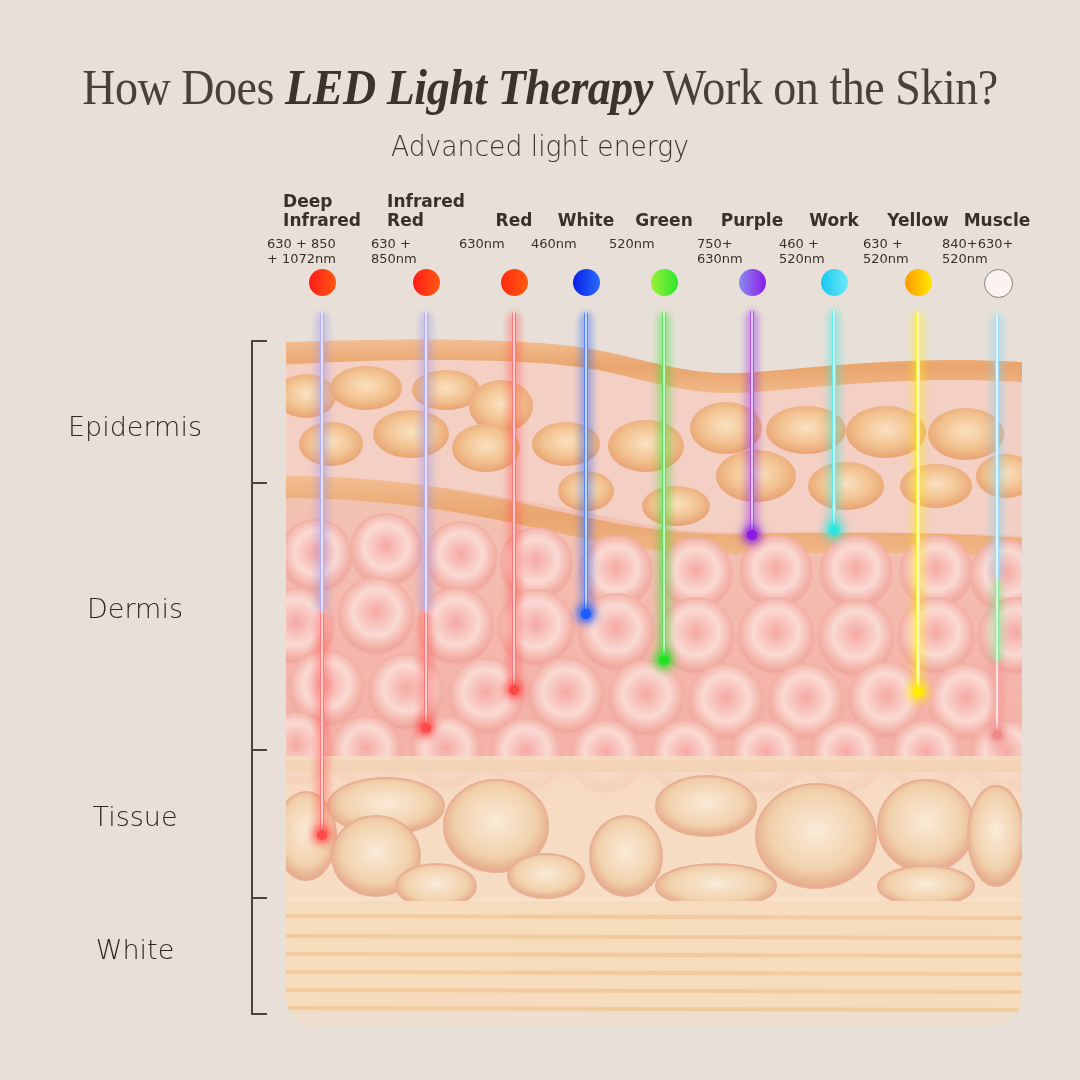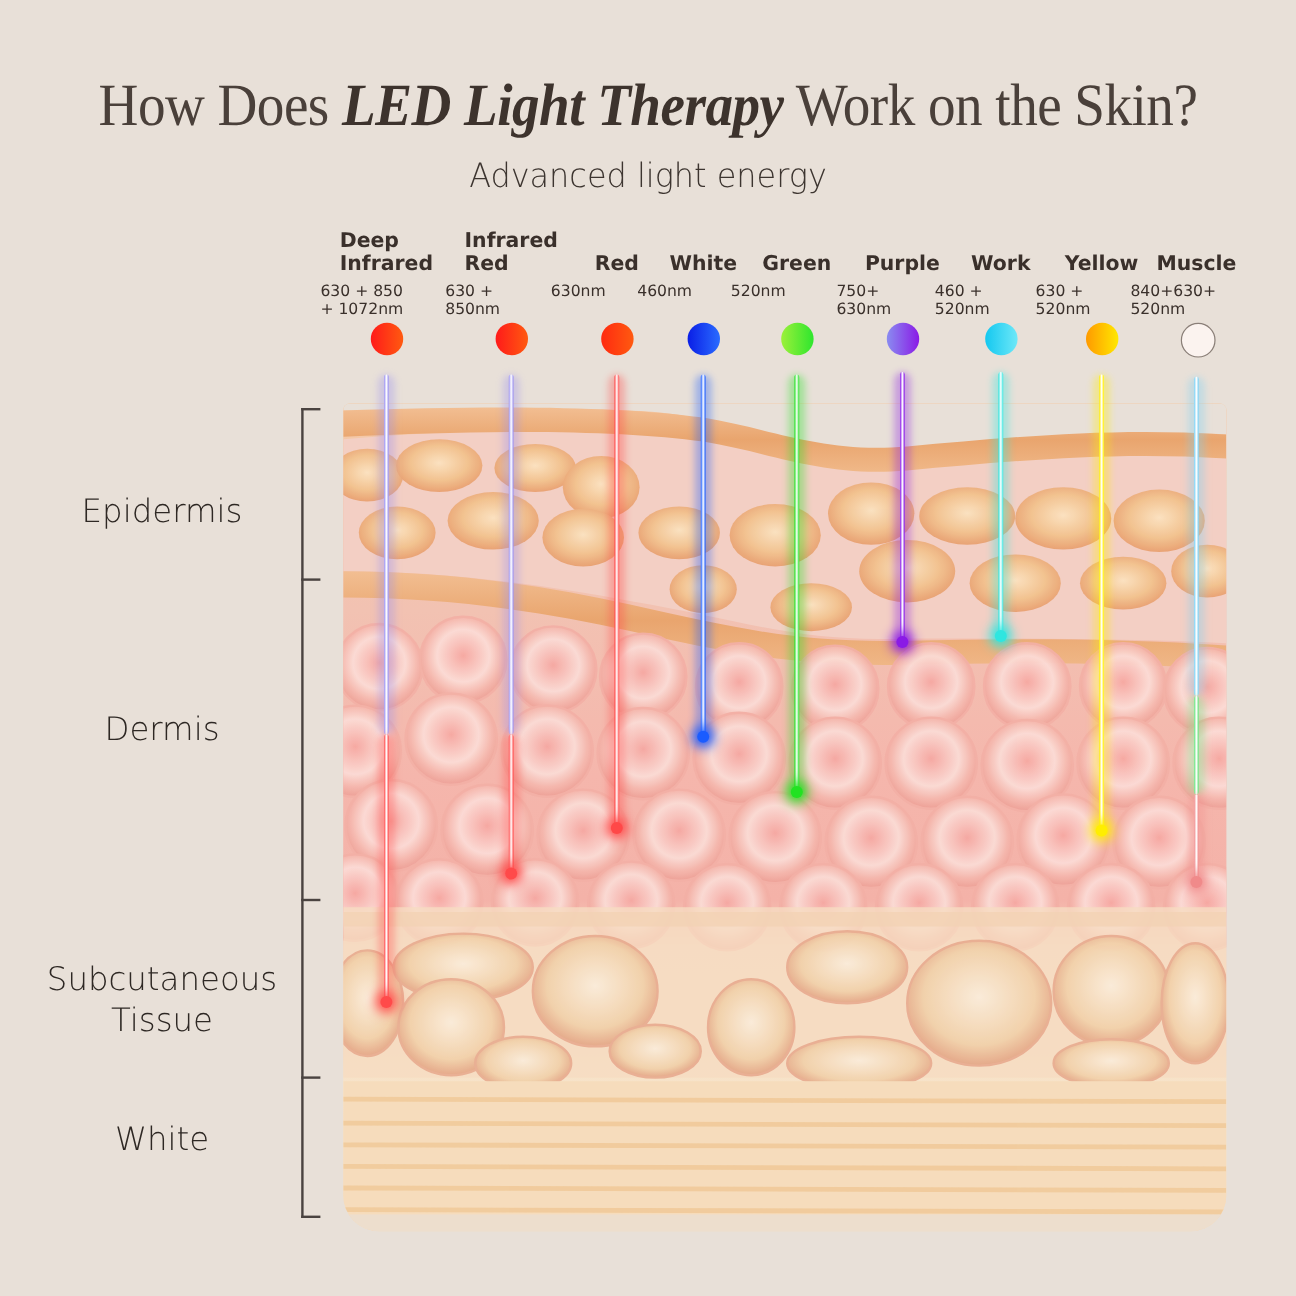--- a/index.html
+++ b/index.html
@@ -314,16 +314,15 @@
 <div class="bracket" style="top:340px;height:675px"></div>
 <div class="tick" style="top:340px"></div>
 <div class="tick" style="top:482px"></div>
 <div class="tick" style="top:749px"></div>
 <div class="tick" style="top:897px"></div>
 <div class="tick" style="top:1013px"></div>
 
 <div class="layer-label" style="top:410px">Epidermis</div>
 <div class="layer-label" style="top:592px">Dermis</div>
 <div class="layer-label" style="top:800px">
-  <div>Subcutaneous</div>
   <div>Tissue</div>
 </div>
 <div class="layer-label" style="top:933px">White</div>
 
 </body></html>

